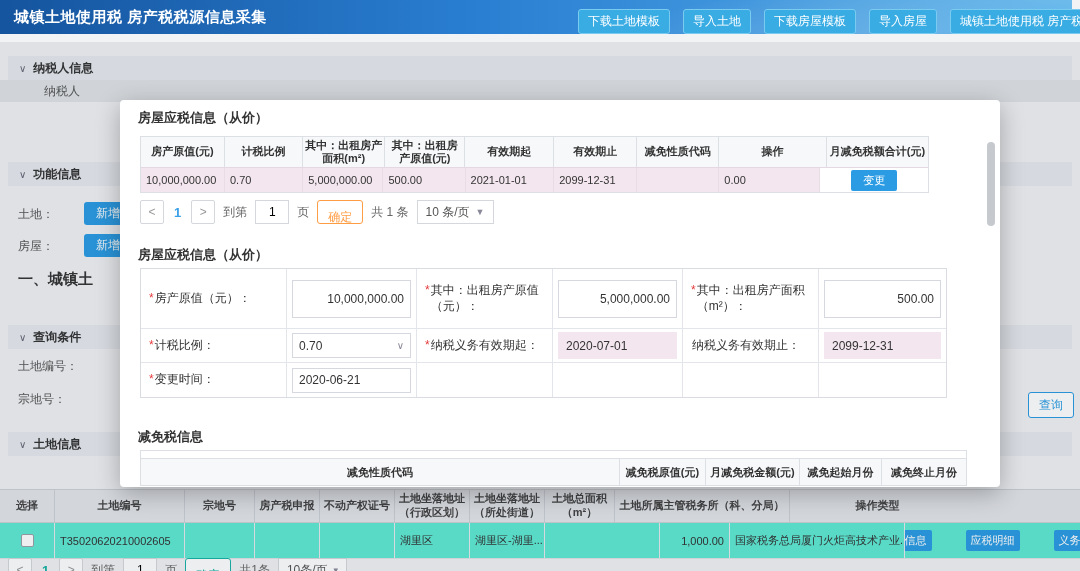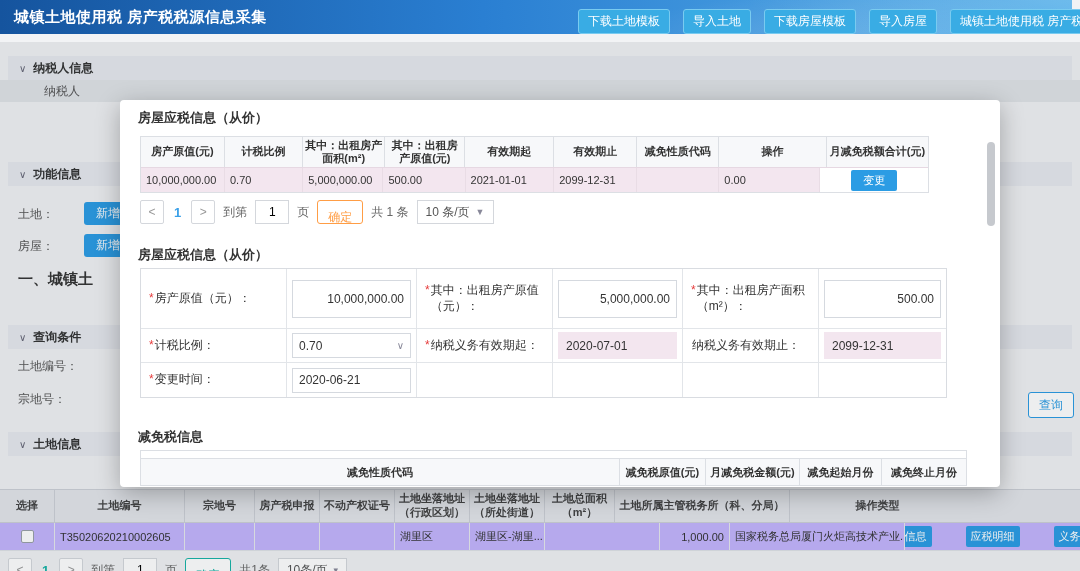--- a/index.html
+++ b/index.html
@@ -33,21 +33,21 @@
   .query-btn { position:absolute; right:6px; top:350px; width:46px; height:26px; background:#fff;
     border:1px solid var(--accent,#2b9ce4); color:var(--accent,#2b9ce4); border-radius:3px; font-size:12px;
     cursor:pointer; font-family:inherit; }
 
   
   .land-table { position:absolute; left:0; right:0; top:447px; }
   .lt-head { display:flex; height:34px; background:#e3e5ea; border-top:1px solid #cdd0d6; border-bottom:1px solid #cdd0d6; }
   .lt-head .cell { border-right:1px solid #cdd0d6; display:flex; align-items:center; justify-content:center;
     text-align:center; font-size:11px; font-weight:bold; color:#444; line-height:1.25; padding:0 3px; }
   .lt-head .cell:last-child { border-right:none; }
-  .lt-row { display:flex; height:28px; background:#c4b5fd; border-bottom:1px solid #dfe2e6; }
+  .lt-row { display:flex; height:36px; background:#5eead4; border-bottom:1px solid #dfe2e6; }
   .lt-row .cell { border-right:1px solid #e7e9ed; font-size:11px; color:#333; display:flex; align-items:center;
     padding:0 5px; overflow:hidden; white-space:nowrap; }
   .lt-row .cell:last-child { border-right:none; }
   .lw0{width:55px}.lw1{width:130px}.lw2{width:70px}.lw3{width:65px}.lw4{width:75px}.lw5{width:75px}
   .lw6{width:75px}.lw7{width:115px}.lw8{width:70px}.lw9{width:175px}.lw10{width:175px}
   .cell.num { justify-content:flex-end; }
   .cell.ctr { justify-content:center; padding:0 2px; }
   .cb { width:13px; height:13px; border:1px solid #9aa0a8; background:#fff; border-radius:2px; margin:auto; cursor:pointer; }
   .mini-btn { background:var(--accent,#2b9ce4); color:#fff; border:none; border-radius:2px; font-size:11px;
     padding:3px 5px; margin:0 17px; cursor:pointer; white-space:nowrap; font-family:inherit; }

